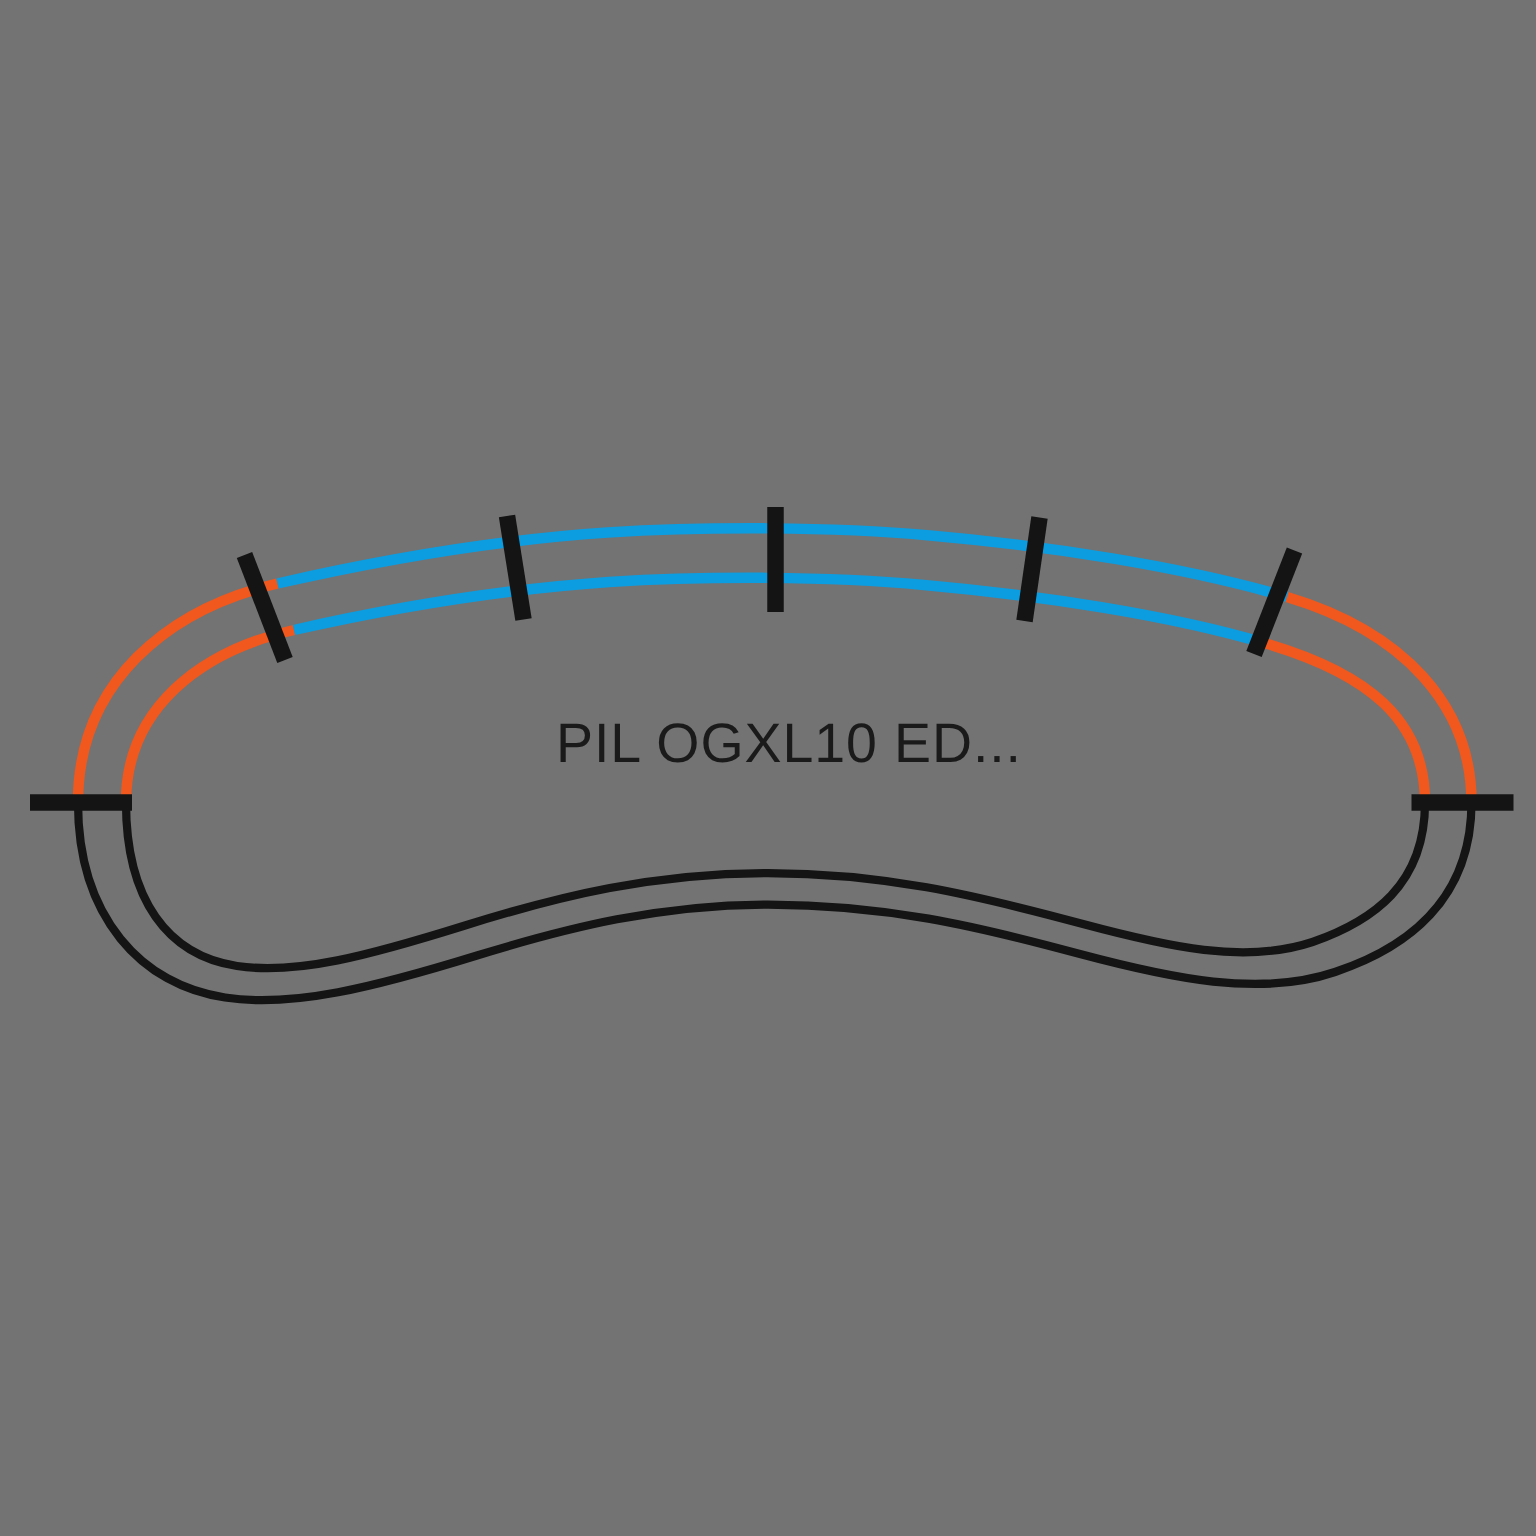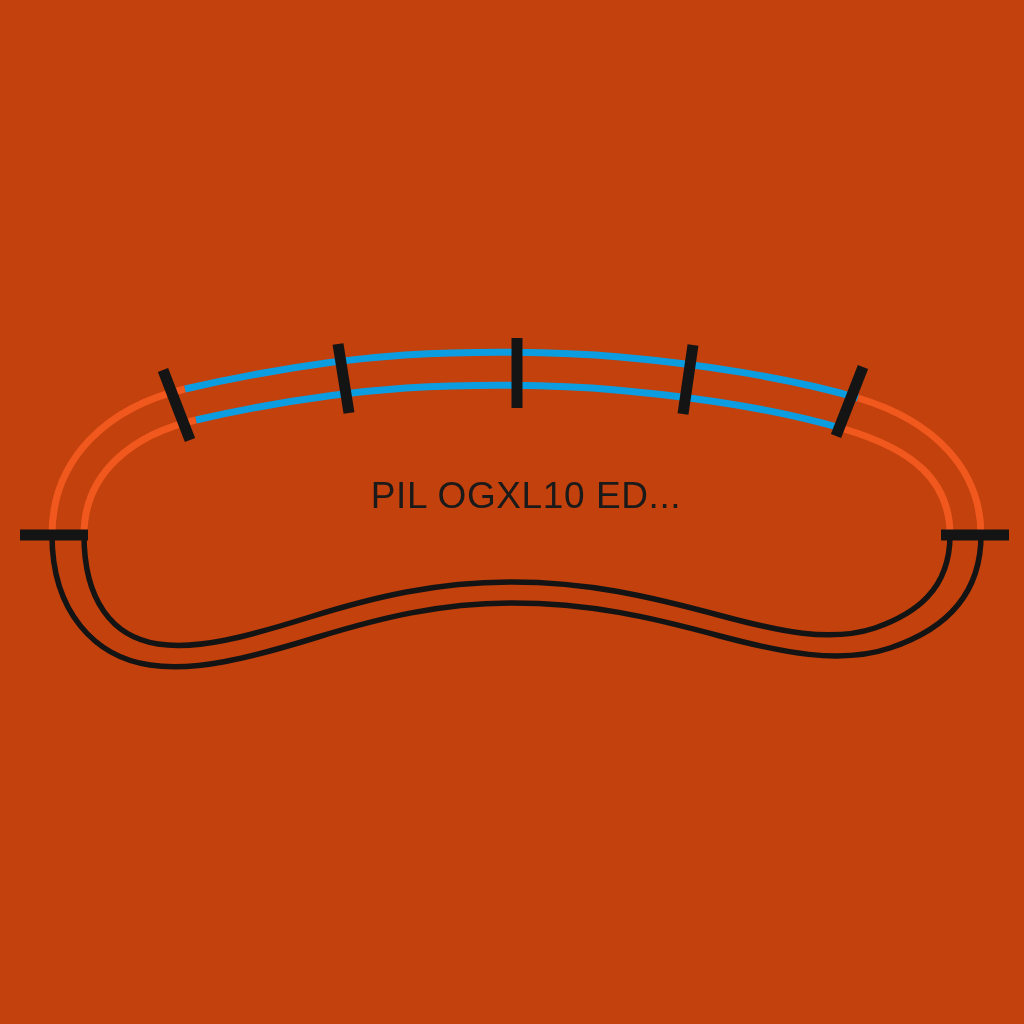--- a/index.html
+++ b/index.html
@@ -38,21 +38,21 @@
     font-family: "Liberation Sans", sans-serif;
     font-size: 37px;
     font-weight: 400;
     letter-spacing: 0.6px;
     fill: #1a1a1a;
   }
 </style>
 </head>
 <body style="background: rgb(255, 255, 255);">
 
-<div id="stage" style="background: #c2410c;">
+<div id="stage" style="background: #737373;">
 
   <svg id="track-svg" viewBox="0 0 1024 1024" xmlns="http://www.w3.org/2000/svg">
 
     <g>
       <path class="seg" d="M 52 535
                C 52 612 95 657 150 665
                C 195 672 250 658 318 637
                C 380 618 440 603 512 603
                C 590 603 650 617 720 636
                C 780 652 840 665 890 648

